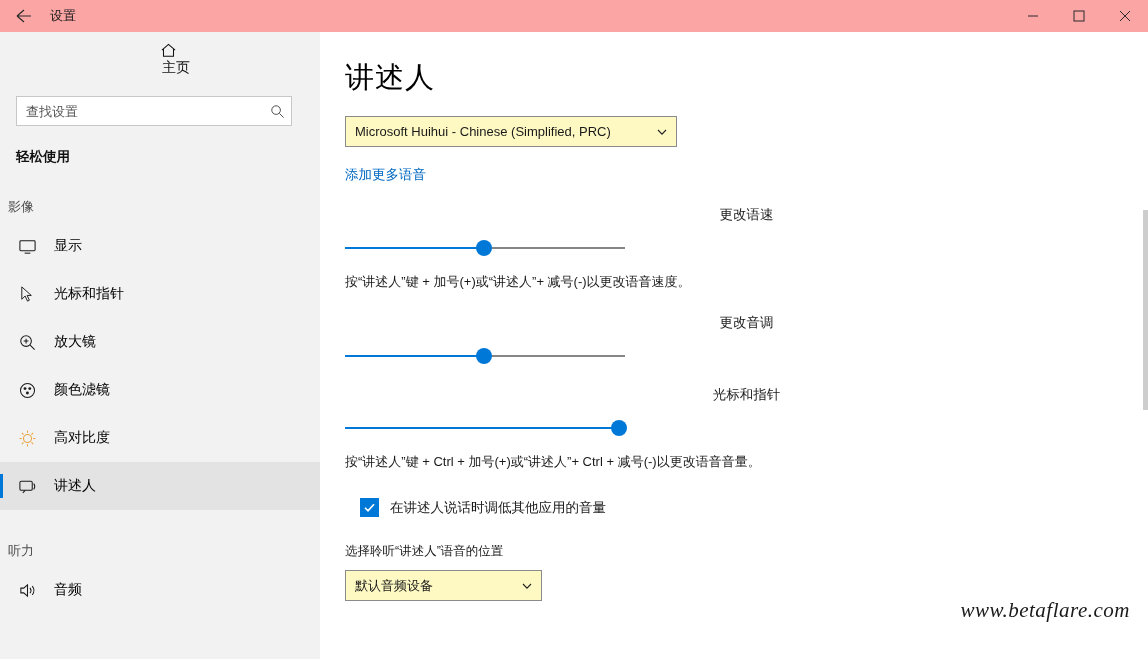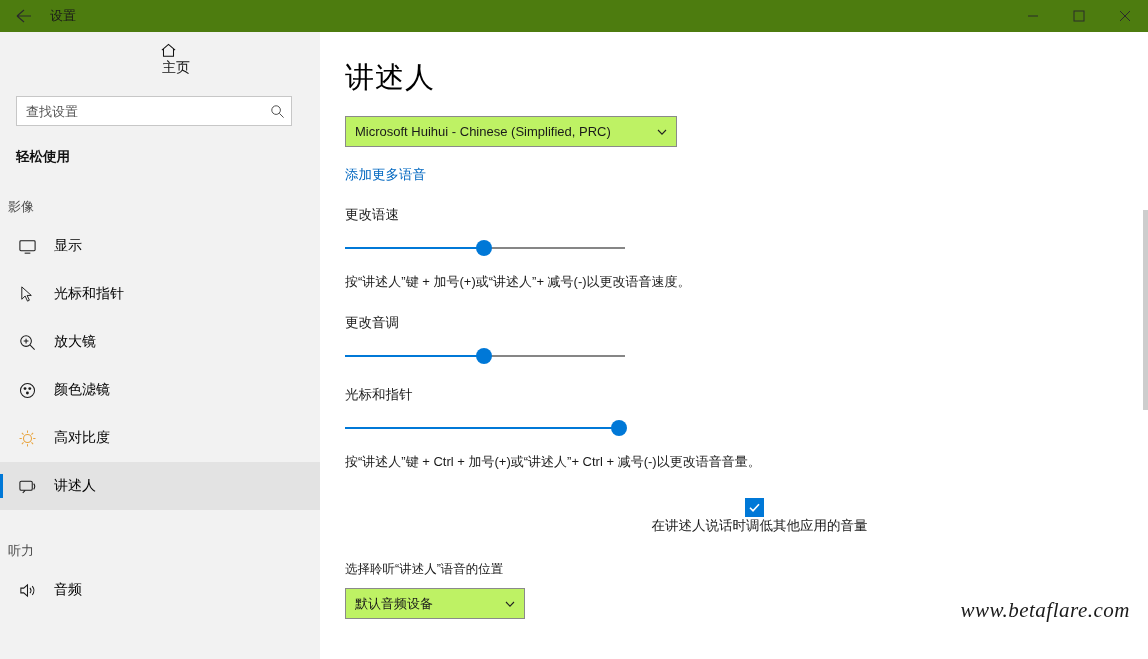--- a/index.html
+++ b/index.html
@@ -16,21 +16,21 @@
     overflow: hidden;
     position: relative;
   }
 
   
   .titlebar {
     position: absolute;
     top: 0; left: 0;
     width: 1148px;
     height: 32px;
-    background: #4d7c0f;
+    background: #fca5a5;
     display: flex;
     align-items: center;
   }
   .back-btn {
     width: 46px;
     height: 32px;
     display: flex;
     align-items: center;
     justify-content: center;
     color: #2b2b2b;
@@ -168,52 +168,53 @@
     font-size: 29px;
     font-weight: normal;
     color: #000;
     letter-spacing: 1px;
   }
   .combo {
     margin: 18px 0 0 25px;
     width: 332px;
     height: 31px;
     border: 1px solid #8a8a8a;
-    background: #bef264;
+    background: #fef9c3;
     display: flex;
     align-items: center;
     box-sizing: border-box;
   }
   .combo .val {
     flex: 1;
     padding-left: 9px;
     font-size: 13px;
     color: #1a1a1a;
     white-space: nowrap;
     overflow: hidden;
   }
   .combo .chev {
     width: 28px;
     display: flex;
     align-items: center;
     justify-content: center;
     color: #222;
   }
-  .combo.small { width: 180px; }
+  .combo.small { width: 197px; }
   .link {
     display: inline-block;
     margin: 19px 0 0 25px;
     font-size: 13.5px;
     color: #0067c0;
     text-decoration: none;
   }
   .field-label {
     margin: 22px 0 0 25px;
     font-size: 13.5px;
     color: #1a1a1a;
+    text-align: center;
   }
   .slider {
     position: relative;
     margin: 16px 0 0 25px;
     width: 280px;
     height: 16px;
   }
   .slider .track {
     position: absolute;
     top: 7px; left: 0;
@@ -237,21 +238,20 @@
     margin: 16px 0 0 25px;
     width: 455px;
     font-size: 13px;
     color: #1a1a1a;
     line-height: 20px;
   }
   .check-row {
     display: flex;
     align-items: center;
     margin: 26px 0 0 40px;
-    flex-direction: column;
   }
   .check-box {
     width: 19px; height: 19px;
     background: #0078d7;
     border: 1px solid #0078d7;
     box-sizing: border-box;
     display: flex;
     align-items: center;
     justify-content: center;
     color: #fff;

